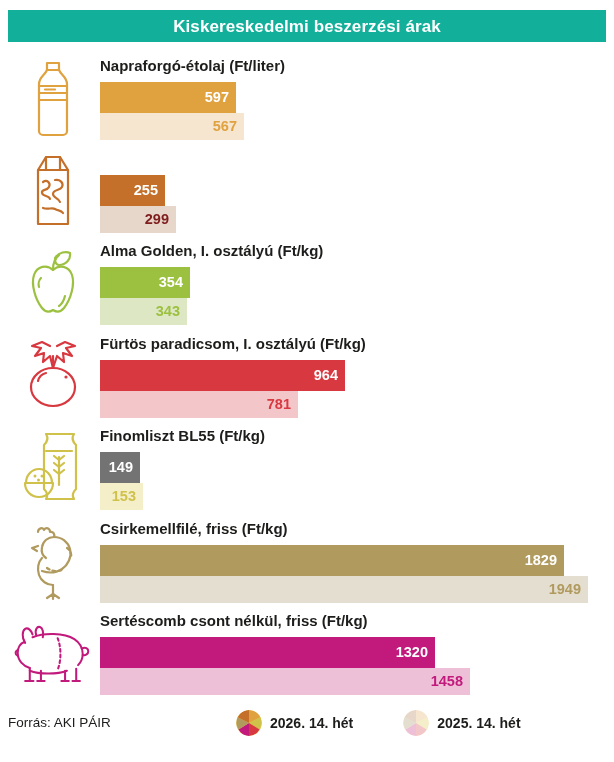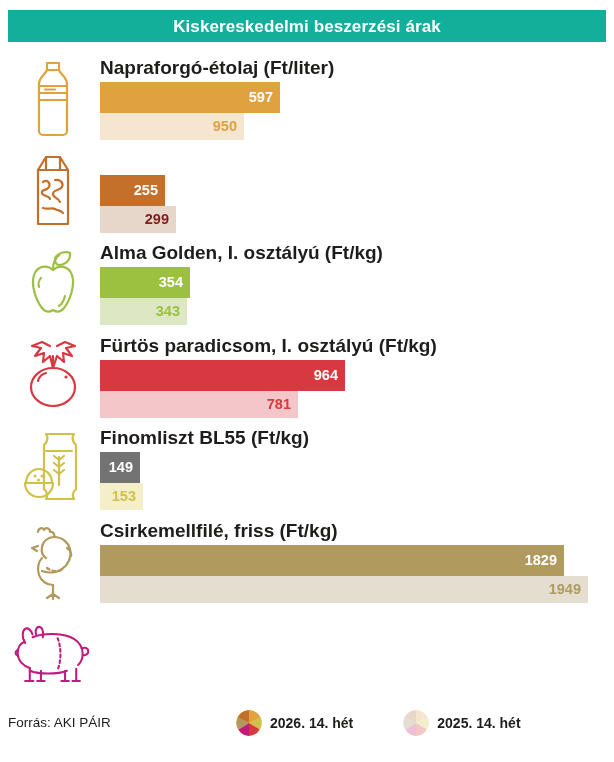--- a/index.html
+++ b/index.html
@@ -79,21 +79,21 @@
     left: 100px;
     top: 0;
     right: 0;
     height: 92px;
   }
 
   .group-label {
     position: absolute;
     left: 0;
     top: 6px;
-    font-size: 19px;
+    font-size: 15px;
     font-weight: bold;
     color: #1d1d1b;
     white-space: nowrap;
     line-height: 1;
   }
 
   .bar {
     position: absolute;
     display: flex;
     align-items: center;
@@ -183,25 +183,25 @@
             <path fill="none" stroke="#e0a13f" stroke-width="2.2" stroke-linecap="round" stroke-linejoin="round" d="M22 4 h12 v7 h-12 z"></path>
             <path fill="none" stroke="#e0a13f" stroke-width="2.2" stroke-linecap="round" stroke-linejoin="round" d="M22 11 c-2 5 -8 7 -8 14 v47 a4 4 0 0 0 4 4 h20 a4 4 0 0 0 4 -4 v-47 c0 -7 -6 -9 -8 -14"></path>
             <path fill="none" stroke="#e0a13f" stroke-width="2.2" stroke-linecap="round" stroke-linejoin="round" d="M14 27 h28"></path>
             <path fill="none" stroke="#e0a13f" stroke-width="2.2" stroke-linecap="round" stroke-linejoin="round" d="M14 34 h28"></path>
             <path fill="none" stroke="#e0a13f" stroke-width="2.2" stroke-linecap="round" stroke-linejoin="round" d="M14 41 h28"></path>
             <path fill="none" stroke="#e0a13f" stroke-width="2.2" stroke-linecap="round" stroke-linejoin="round" d="M20 30.5 h10"></path>
           </svg>
         </div>
         <div class="group-body">
           <div class="group-label">Napraforgó-étolaj (Ft/liter)</div>
-          <div class="bar bar-current" style="width: 180px; background: rgb(224, 161, 63);">
+          <div class="bar bar-current" style="width: 136px; background: rgb(224, 161, 63);">
             <span class="bar-value">597</span>
           </div>
           <div class="bar bar-previous" style="width: 144px; background: rgb(246, 229, 207);">
-            <span class="bar-value" style="color: rgb(224, 161, 63);">950</span>
+            <span class="bar-value" style="color: rgb(224, 161, 63);">567</span>
           </div>
         </div>
       </div>
       <div class="group" style="top: 92.5px;">
         <div class="group-icon">
           <svg width="56" height="80" viewBox="0 0 56 80">
             <path fill="none" stroke="#c4702a" stroke-width="2.2" stroke-linecap="round" stroke-linejoin="round" d="M13 18 l8 -13 h14 l8 13 v54 h-30 z"></path>
             <path fill="none" stroke="#c4702a" stroke-width="2.2" stroke-linecap="round" stroke-linejoin="round" d="M13 18 h30"></path>
             <path fill="none" stroke="#c4702a" stroke-width="2.2" stroke-linecap="round" stroke-linejoin="round" d="M21 5 v13"></path>
             <path fill="none" stroke="#c4702a" stroke-width="2.2" stroke-linecap="round" stroke-linejoin="round" d="M35 5 v13"></path>
@@ -319,20 +319,29 @@
             <path fill="none" stroke="#c2197c" stroke-width="2.2" stroke-linecap="round" stroke-linejoin="round" d="M17 55 v14"></path>
             <path fill="none" stroke="#c2197c" stroke-width="2.2" stroke-linecap="round" stroke-linejoin="round" d="M29 58 v11"></path>
             <path fill="none" stroke="#c2197c" stroke-width="2.2" stroke-linecap="round" stroke-linejoin="round" d="M55 58 v11"></path>
             <path fill="none" stroke="#c2197c" stroke-width="2.2" stroke-linecap="round" stroke-linejoin="round" d="M67 56 v13"></path>
             <path fill="none" stroke="#c2197c" stroke-width="2.2" stroke-linecap="round" stroke-linejoin="round" d="M12 69 h9 M25 69 h8 M51 69 h8 M63 69 h8"></path>
             <path fill="none" stroke="#c2197c" stroke-width="2.2" stroke-linecap="round" stroke-linejoin="round" d="M17 58 c10 4 30 4 40 0"></path>
             <path fill="none" stroke="#c2197c" stroke-width="2.2" stroke-linecap="round" stroke-linejoin="round" d="M47 23 c4 10 4 24 0 34" stroke-dasharray="3 3"></path>
             <path fill="none" stroke="#c2197c" stroke-width="2.2" stroke-linecap="round" stroke-linejoin="round" d="M73 34 c4 -2 7 0 7 3 c0 3 -3 5 -6 4"></path>
           </svg>
         </div>
+        <div class="group-body">
+          <div class="group-label">Sertéscomb csont nélkül, friss (Ft/kg)</div>
+          <div class="bar bar-current" style="width: 335px; background: rgb(194, 25, 124);">
+            <span class="bar-value">1320</span>
+          </div>
+          <div class="bar bar-previous" style="width: 370px; background: rgb(238, 192, 216);">
+            <span class="bar-value" style="color: rgb(194, 25, 124);">1458</span>
+          </div>
+        </div>
       </div>
     </div>
 
   <div class="footer">
     <div class="source-text">Forrás: AKI PÁIR</div>
     <div class="legend">
       <div class="legend-item">
         <svg class="legend-swatch" viewBox="0 0 32 32">
           <circle cx="16" cy="16" r="16" fill="#f0ce6b"></circle>
           <path d="M16 16 L16 0 A16 16 0 0 1 30 9 Z" fill="#e0a13f"></path>

